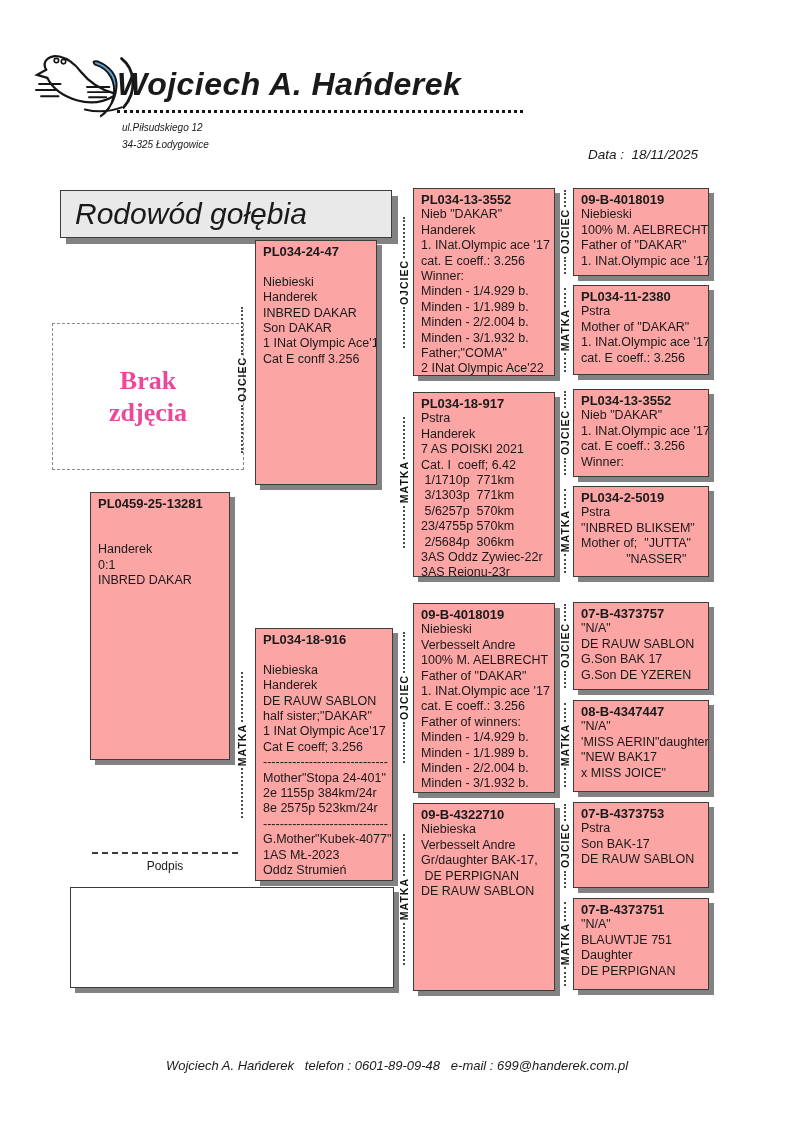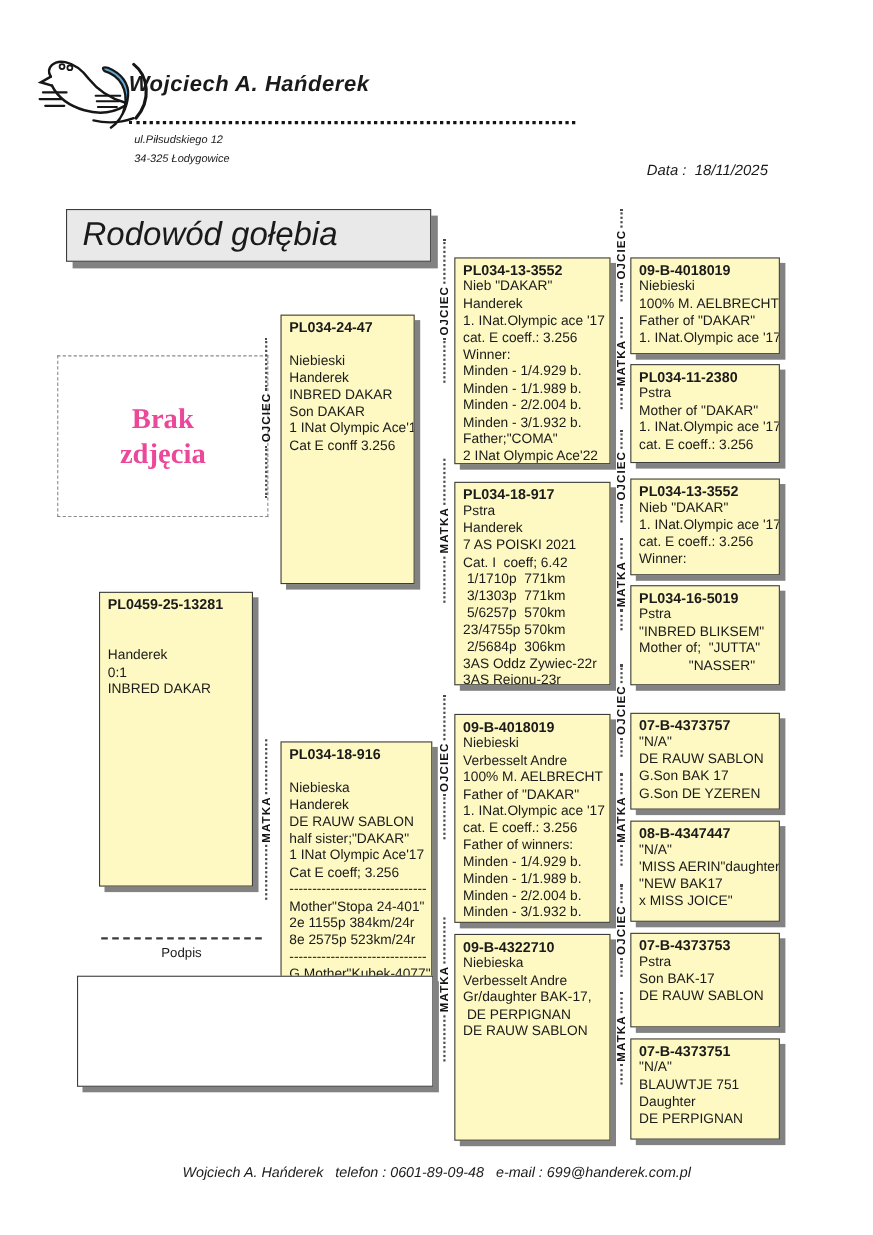--- a/index.html
+++ b/index.html
@@ -2,41 +2,41 @@
 <html><head>
 <meta charset="utf-8">
 <style>
   html,body{margin:0;padding:0;background:#fff;}
   .page{
     position:relative;width:794px;height:1123px;margin:0 auto;background:#fff;
     font-family:"Liberation Sans","DejaVu Sans",sans-serif;color:#1a1a1a;overflow:hidden;
   }
   
   .logo{position:absolute;left:34px;top:48px;width:112px;height:74px;}
-  .owner-name{position:absolute;left:117px;top:66px;font-size:20px;font-weight:bold;font-style:italic;letter-spacing:.5px;white-space:nowrap;}
+  .owner-name{position:absolute;left:117px;top:66px;font-size:32px;font-weight:bold;font-style:italic;letter-spacing:.5px;white-space:nowrap;}
   .name-underline{position:absolute;left:117px;top:110px;width:406px;border-top:3px dotted #141414;}
   .addr{position:absolute;left:122px;font-size:10px;font-style:italic;line-height:17px;}
   .addr1{top:119px;} .addr2{top:136px;}
   .date-line{position:absolute;left:588px;top:147px;font-size:13.5px;font-style:italic;white-space:pre;}
   
   .title-box{
     position:absolute;left:60px;top:190px;width:332px;height:48px;background:#e9e9e9;
     border:1px solid #3c3c3c;box-shadow:6px 6px 0 #828282;
     font-size:30px;font-weight:normal;font-style:italic;line-height:46px;padding-left:14px;box-sizing:border-box;white-space:nowrap;
   }
   
   .photo-box{
     position:absolute;left:52px;top:323px;width:190px;height:145px;border:1px dashed #8a8a8a;
     display:flex;align-items:center;justify-content:center;text-align:center;
     font-family:"Liberation Serif","DejaVu Serif",serif;font-weight:bold;font-size:26px;line-height:32px;color:#ec4899;
   }
   
   .pbox{
-    position:absolute;background:#fef9c3;border:1px solid #3c3c3c;box-shadow:5px 5px 0 #828282;
-    padding:3px 7px;box-sizing:border-box;font-size:12.5px;line-height:15.4px;overflow:hidden;margin-top:46px;
+    position:absolute;background:#fca5a5;border:1px solid #3c3c3c;box-shadow:5px 5px 0 #828282;
+    padding:3px 7px;box-sizing:border-box;font-size:12.5px;line-height:15.4px;overflow:hidden;
   }
   .ring{font-weight:bold;font-size:13px;white-space:pre;}
   .ln{white-space:pre;}
   
   .vcol{position:absolute;width:16px;display:flex;flex-direction:column;align-items:center;}
   .vcol .dash{flex:1 1 auto;width:0;border-left:2px dotted #4a4a4a;margin:2px 0;min-height:8px;}
   .vcol .vtext{
     writing-mode:vertical-rl;transform:rotate(180deg);
     font-weight:bold;font-size:10.5px;letter-spacing:1px;white-space:nowrap;color:#111;
   }
@@ -210,21 +210,21 @@
     <div class="ring">PL034-13-3552</div>
     <div>
         <div class="ln">Nieb "DAKAR"</div>
         <div class="ln">1. INat.Olympic ace '17</div>
         <div class="ln">cat. E coeff.: 3.256</div>
         <div class="ln">Winner:</div>
       </div>
   </div>
 
   <div class="pbox" style="left:573px;top:486px;width:136px;height:91px;">
-    <div class="ring">PL034-16-5019</div>
+    <div class="ring">PL034-2-5019</div>
     <div>
         <div class="ln">Pstra</div>
         <div class="ln">"INBRED BLIKSEM"</div>
         <div class="ln">Mother of;  "JUTTA"</div>
         <div class="ln">             "NASSER"</div>
       </div>
   </div>
 
   <div class="pbox" style="left:573px;top:602px;width:136px;height:88px;">
     <div class="ring">07-B-4373757</div>

